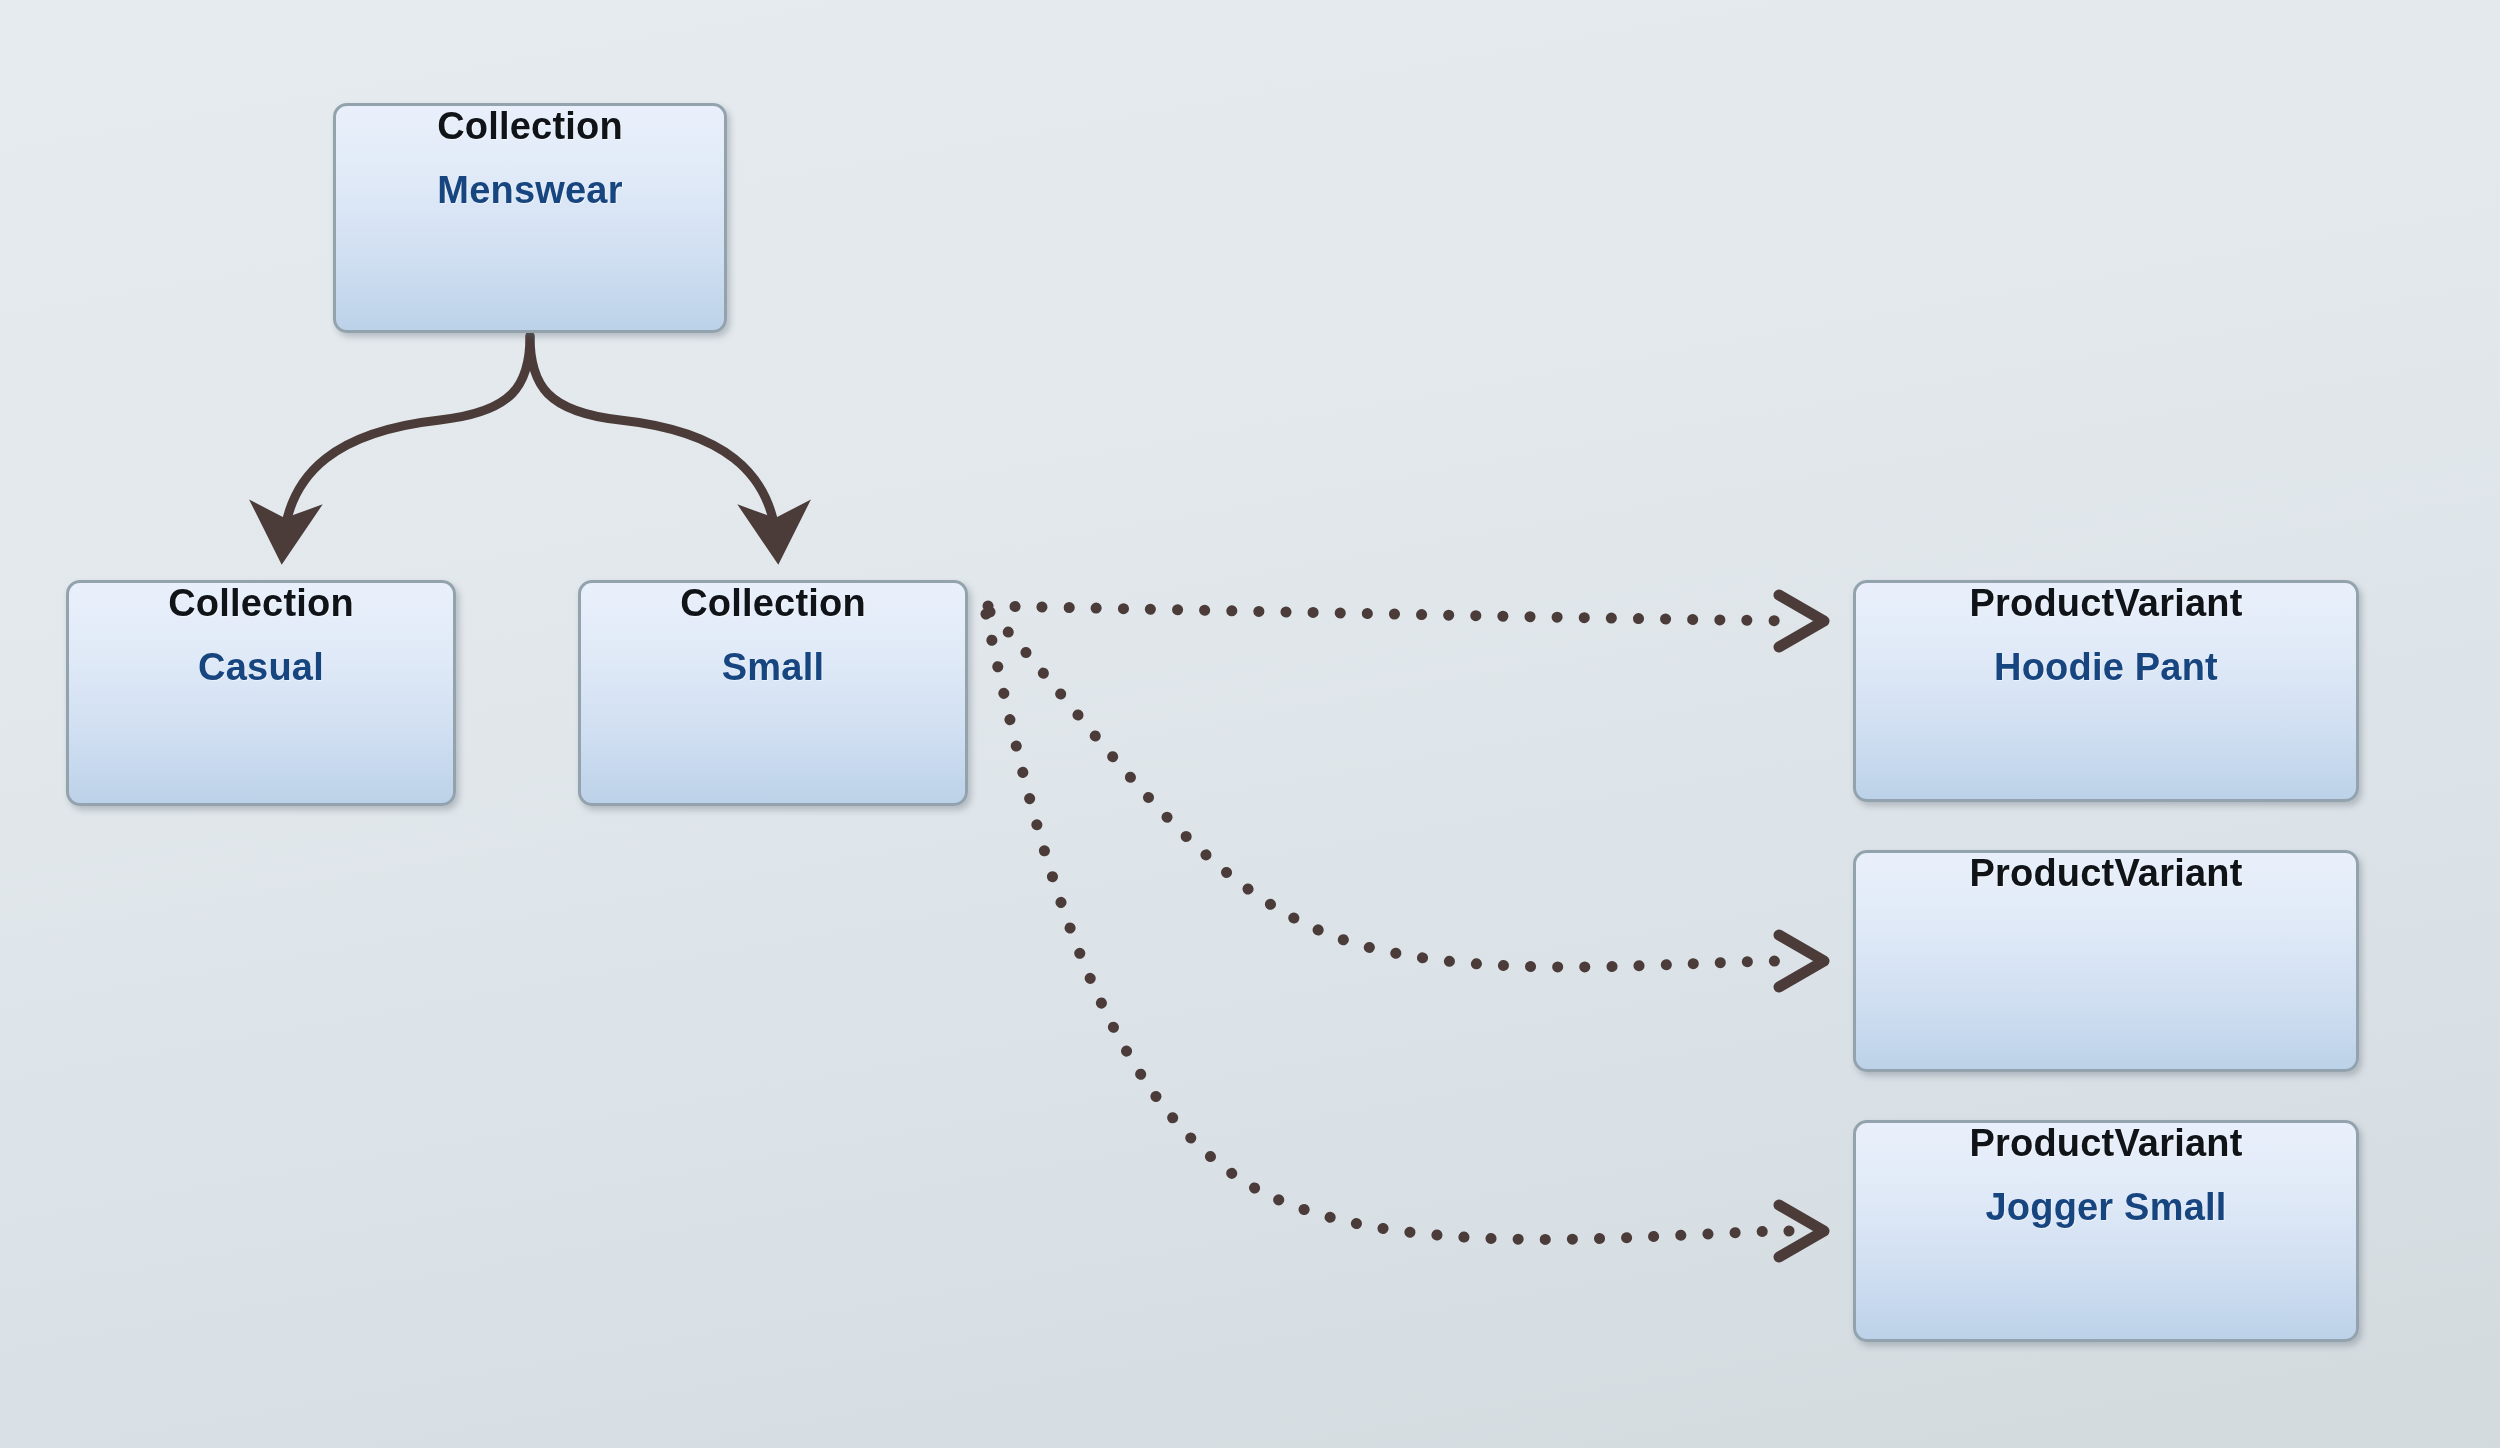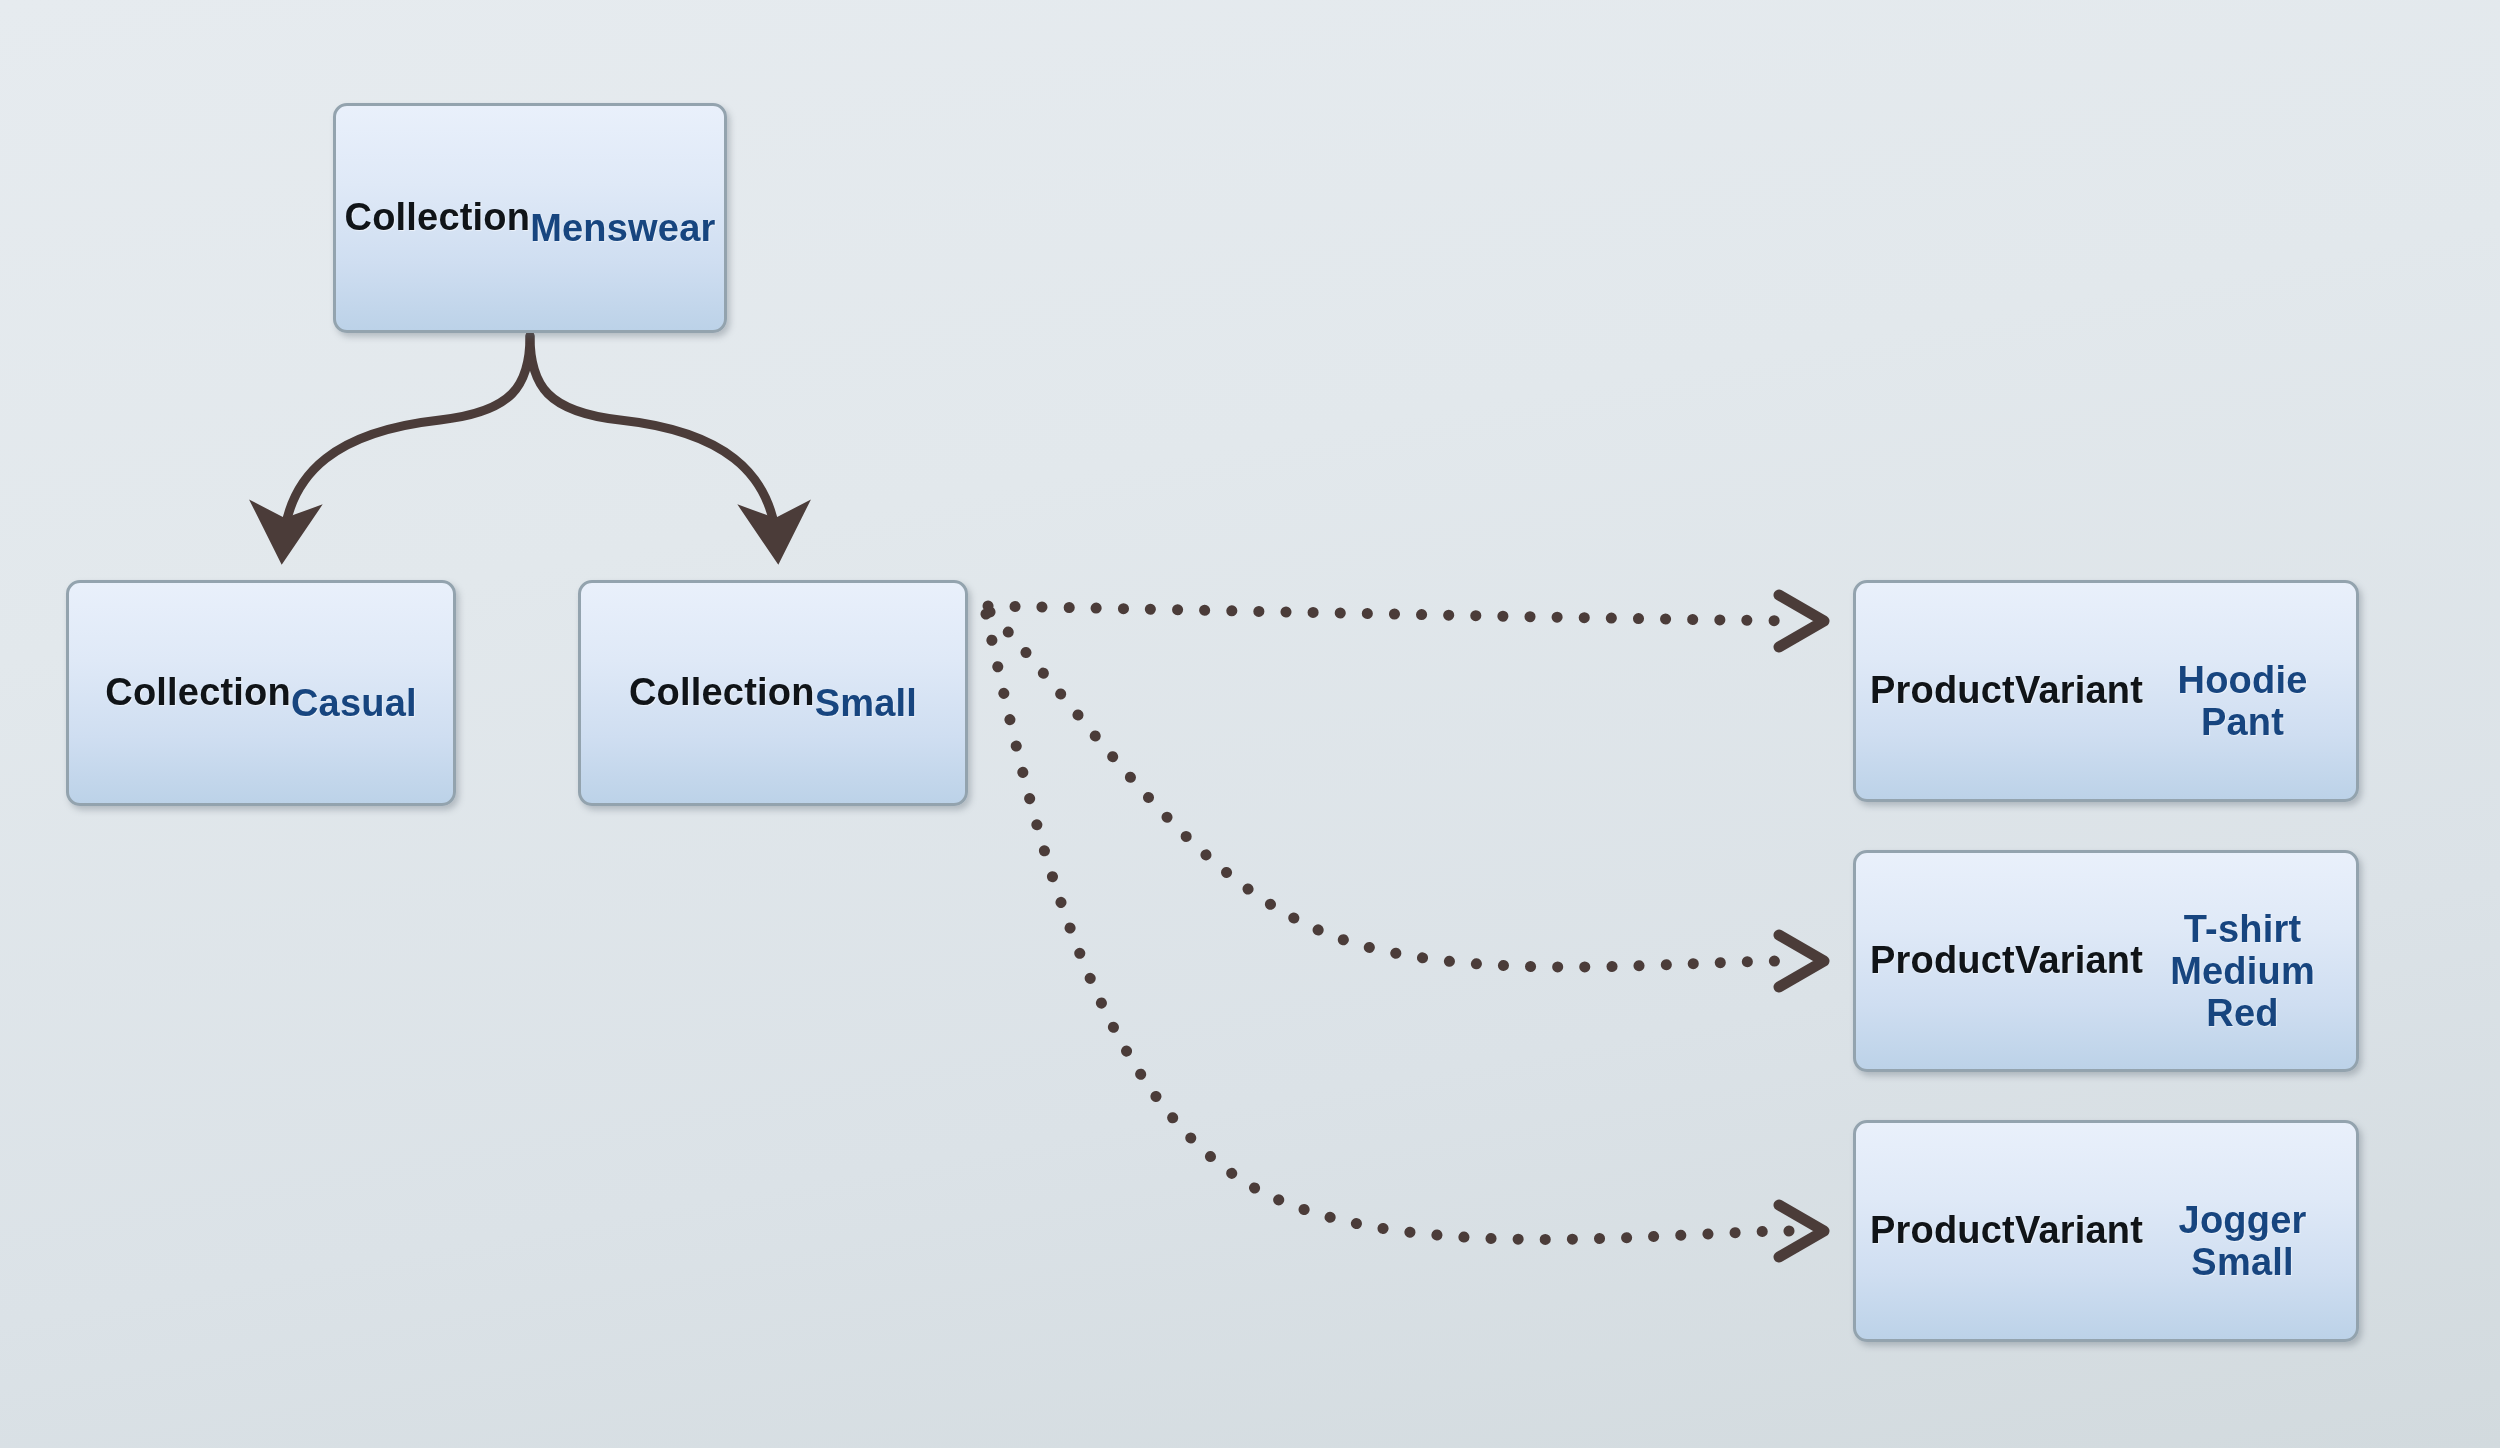--- a/index.html
+++ b/index.html
@@ -30,23 +30,23 @@
   }
 
   .node {
     position: absolute;
     box-sizing: border-box;
     border: 3px solid #93a3ae;
     border-radius: 14px;
     background: linear-gradient(to bottom, #e9f0fb 0%, #dfe9f7 35%, #cfdef1 70%, #bcd2e8 100%);
     box-shadow: 3px 4px 6px rgba(90, 104, 114, 0.34);
     display: flex;
-    flex-direction: row;
+    flex-direction: column;
     align-items: center;
-    justify-content: center;
+    justify-content: flex-start;
     text-align: center;
     padding: 0 14px;
   }
 
   .node-type {
     font-size: 38px;
     font-weight: bold;
     color: #101418;
     letter-spacing: 0.2px;
     line-height: 1.1;
@@ -122,21 +122,20 @@
     <div class="node-label">Small</div>
   </div>
 
   <div class="node" id="node-hoodie-small">
     <div class="node-type">ProductVariant</div>
     <div class="node-label">Hoodie Pant</div>
   </div>
 
   <div class="node" id="node-tshirt-red">
     <div class="node-type">ProductVariant</div>
-    <div class="node-label">T-shirt Medium Red</div>
   </div>
 
   <div class="node" id="node-jogger-pant">
     <div class="node-type">ProductVariant</div>
     <div class="node-label">Jogger Small</div>
   </div>
 
 </div>
 
 </body></html>

